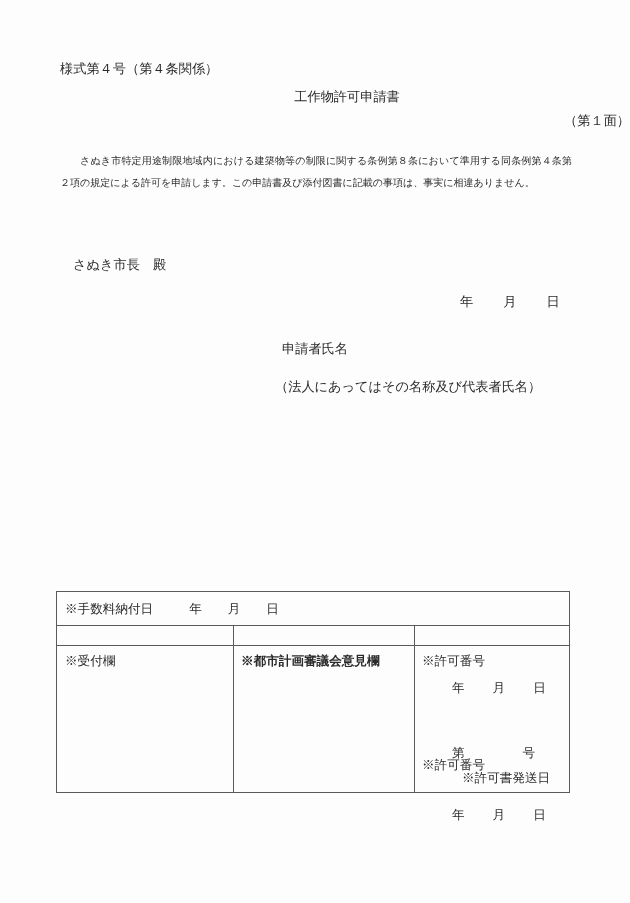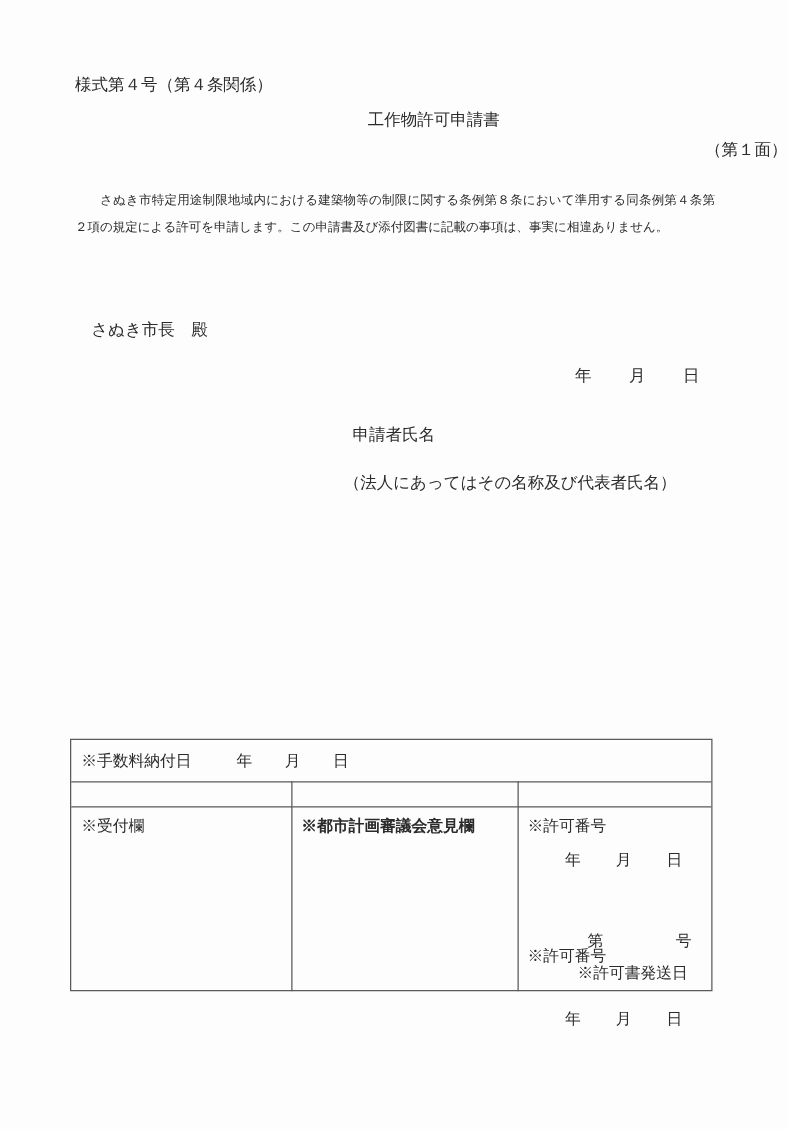--- a/index.html
+++ b/index.html
@@ -125,21 +125,21 @@
   #fee-row-text .gap2 { display: inline-block; width: 26px; }
 
   
   #reception-header { left: 8px; top: 63px; }
   #council-header   { left: 184px; top: 63px; font-weight: bold; }
   #permit-date-header { left: 365px; top: 63px; }
 
   
   #permit-date-value  { left: 395px; top: 90px; }
   #permit-number-header { left: 365px; top: 128px; margin-top: 39px; }
-  #permit-number-value  { left: 395px; top: 155px; margin-left: 18px; }
+  #permit-number-value  { left: 395px; top: 155px; }
   #dispatch-date-header { left: 365px; top: 180px; margin-left: 40px; }
   #dispatch-date-value  { left: 395px; top: 190px; }
 
   .ymd .s { display: inline-block; width: 28px; }
   .num .s { display: inline-block; width: 58px; }
 </style>
 </head>
 <body style="background: rgb(253, 253, 253); color: rgb(43, 43, 43);">
 
 <div class="page">

